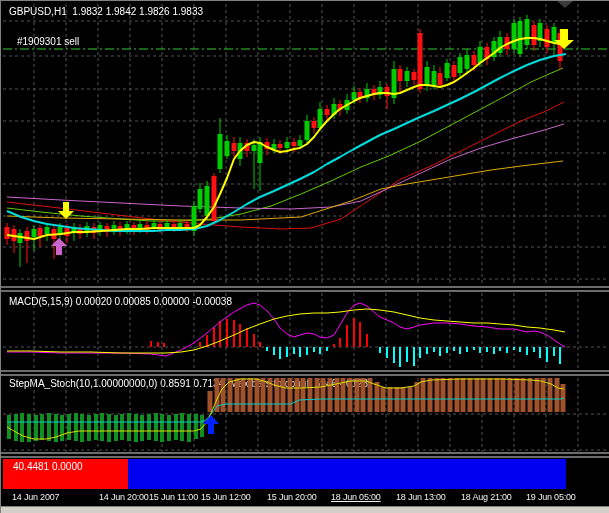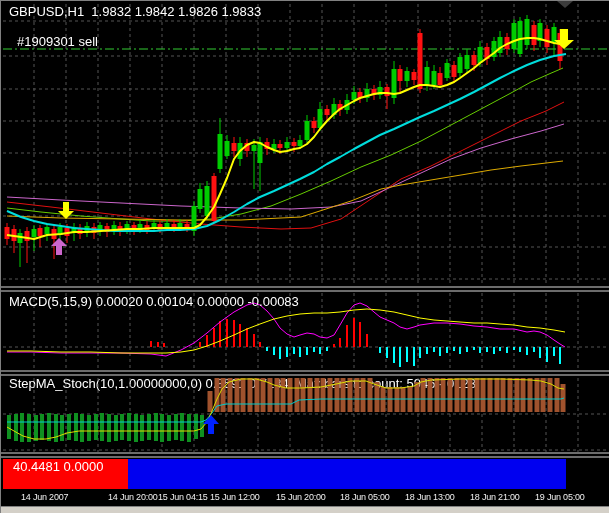--- a/index.html
+++ b/index.html
@@ -3,42 +3,42 @@
 <meta charset="utf-8">
 <style>
   html,body{margin:0;padding:0;background:#3a3a3a;}
   .screen{
     position:relative;width:609px;height:513px;background:#000;
     overflow:hidden;border-top:1px solid #808080;border-left:1px solid #808080;border-right:1px solid #808080;
     font-family:"Liberation Sans", sans-serif;
   }
   svg.canvas{position:absolute;left:0;top:0;z-index:2;}
   .lbl{
-    position:absolute;color:#fff;font-size:13px;line-height:10px;
+    position:absolute;color:#fff;font-size:10px;line-height:10px;
     white-space:pre;z-index:3;letter-spacing:0px;
   }
   .lbl.under{z-index:1;}
   .taskstrip{
     position:absolute;left:0;right:0;bottom:0;height:7px;
     background:#d4d0c8;border-top:1px solid #808080;z-index:4;
   }
-  .time-axis{position:absolute;left:17px;top:491px;width:534px;height:14px;z-index:3;}
+  .time-axis{position:absolute;left:8px;top:491px;width:534px;height:14px;z-index:3;}
   .time-axis .tlab{position:absolute;top:0;color:#f0f0f0;font-size:9px;white-space:pre;letter-spacing:-0.2px;}
   .strip-values{z-index:3;}
 </style>
 </head>
 <body>
 
 <div class="screen">
 
   <div class="lbl" style="left:8px;top:6px;">GBPUSD,H1  1.9832 1.9842 1.9826 1.9833</div>
 
   <div class="lbl" style="left:16px;top:36px;">#1909301 sell</div>
 
-  <div class="lbl" style="left:8px;top:296px;">MACD(5,15,9) 0.00020 0.00104 0.00000 -0.00083</div>
+  <div class="lbl" style="left:8px;top:296px;">MACD(5,15,9) 0.00020 0.00085 0.00000 -0.00038</div>
 
   <div class="lbl under" style="left:8px;top:378px;">StepMA_Stoch(10,1.00000000,0) 0.8591 0.7134  Max bars to count: 5946 - 0123</div>
 
   <div class="lbl strip-values" style="left:12px;top:461px;">40.4481 0.0000</div>
 
   <svg id="cv" class="canvas" width="609" height="513">
       <line x1="33" y1="3" x2="33" y2="283" stroke="#545454" stroke-width="1" stroke-dasharray="3,3"></line>
       <line x1="33" y1="292" x2="33" y2="368" stroke="#545454" stroke-width="1" stroke-dasharray="3,3"></line>
       <line x1="33" y1="377" x2="33" y2="451" stroke="#545454" stroke-width="1" stroke-dasharray="3,3"></line>
       <line x1="65" y1="3" x2="65" y2="283" stroke="#545454" stroke-width="1" stroke-dasharray="3,3"></line>
@@ -435,23 +435,23 @@
       <line x1="0" y1="290" x2="609" y2="290" stroke="#d8d8d8" stroke-width="1"></line>
       <line x1="0" y1="370" x2="609" y2="370" stroke="#d8d8d8" stroke-width="1"></line>
       <line x1="0" y1="374" x2="609" y2="374" stroke="#d8d8d8" stroke-width="1"></line>
       <line x1="0" y1="452" x2="609" y2="452" stroke="#d8d8d8" stroke-width="1"></line>
       <line x1="0" y1="456" x2="609" y2="456" stroke="#d8d8d8" stroke-width="1"></line>
     </svg>
 
   <div class="time-axis">
       <div class="tlab" style="left: 3px;">14 Jun 2007</div>
       <div class="tlab" style="left: 70px; margin-left: 20px;">14 Jun 20:00</div>
-      <div class="tlab" style="left: 140px;">15 Jun 04:15</div>
+      <div class="tlab" style="left: 140px;">15 Jun 11:00</div>
       <div class="tlab" style="left: 192px; text-align: right;">15 Jun 12:00</div>
       <div class="tlab" style="left: 258px; text-align: center;">15 Jun 20:00</div>
-      <div class="tlab" style="left: 322px;">18 Jun 05:00</div>
+      <div class="tlab" style="left: 322px; text-decoration: underline;">18 Jun 05:00</div>
       <div class="tlab" style="left: 387px; text-align: center;">18 Jun 13:00</div>
-      <div class="tlab" style="left: 452px;">18 Jun 21:00</div>
+      <div class="tlab" style="left: 452px;">18 Aug 21:00</div>
       <div class="tlab" style="left: 517px;">19 Jun 05:00</div>
     </div>
 
   <div class="taskstrip"></div>
 </div>
 
 </body></html>

